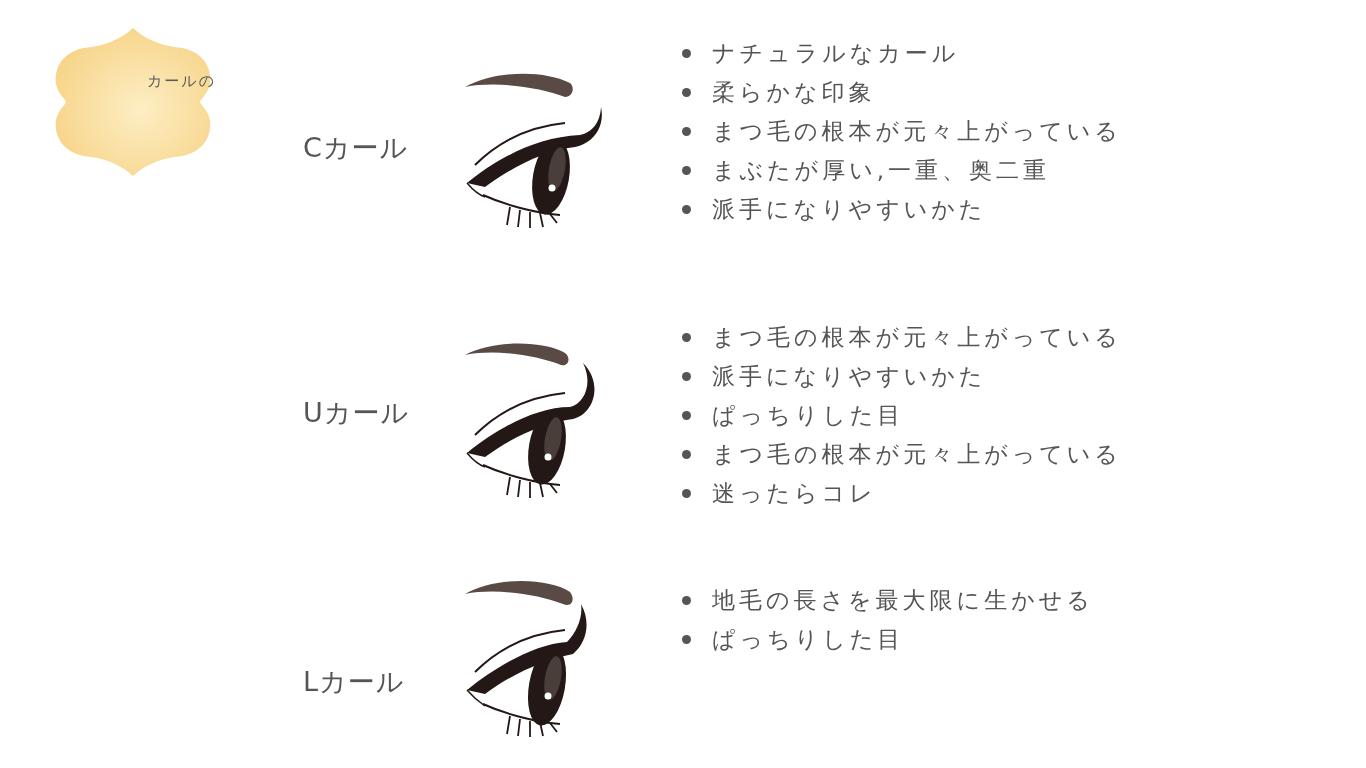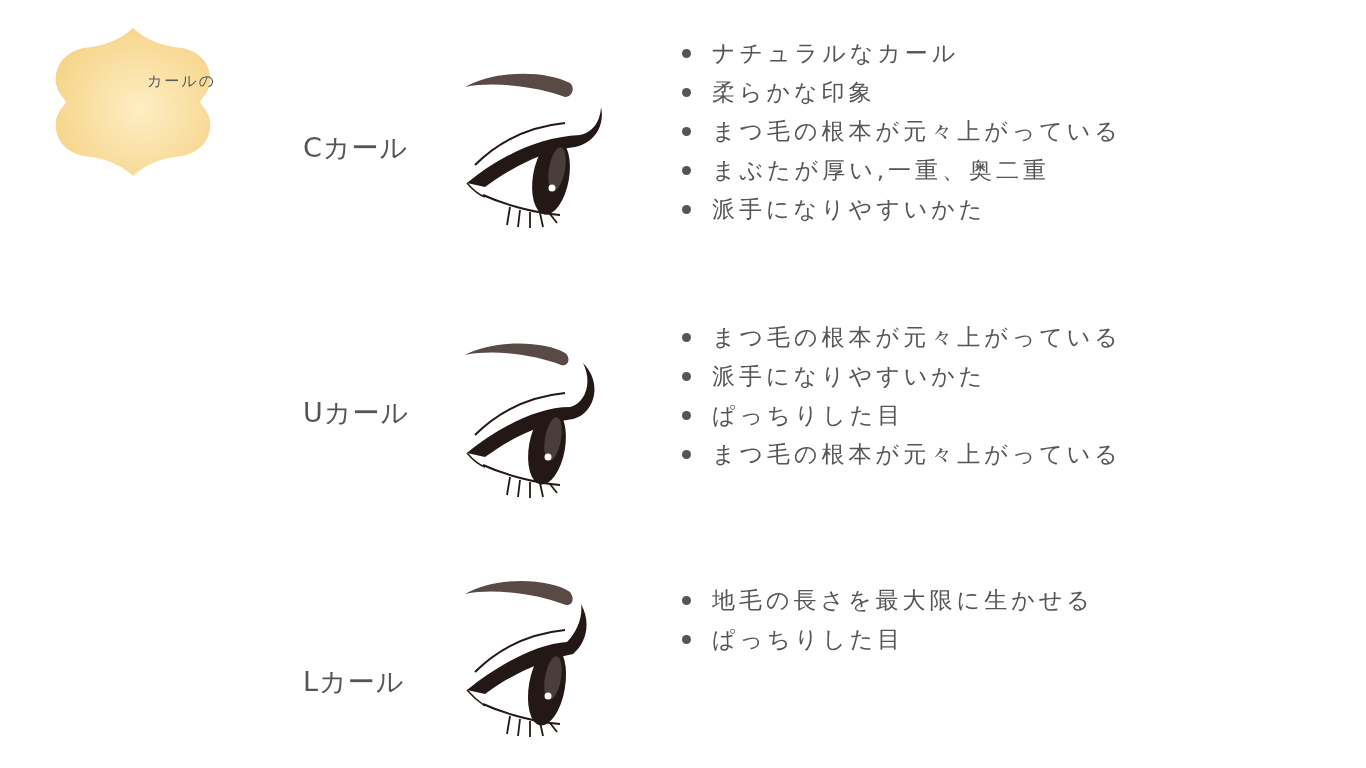--- a/index.html
+++ b/index.html
@@ -134,20 +134,21 @@
       <circle cx="93" cy="122" r="3.5" fill="#ffffff"></circle>
       <path d="M28 130 C 50 140, 80 148, 105 150" stroke="#231815" stroke-width="2" fill="none"></path>
       <path d="M55 142 L 52 160 M 65 145 L 63 162 M 75 147 L 75 163 M 85 148 L 88 162 M 95 149 L 102 158" stroke="#231815" stroke-width="1.8" fill="none"></path>
       <path d="M12 118 C 18 125, 24 130, 30 132" stroke="#231815" stroke-width="1.5" fill="none"></path>
     </svg>
     <ul class="bullets" style="top:318px;">
       <li><span class="dot"></span><span>まつ毛の根本が元々上がっている</span></li>
       <li><span class="dot"></span><span>派手になりやすいかた</span></li>
       <li><span class="dot"></span><span>ぱっちりした目</span></li>
       <li><span class="dot"></span><span>まつ毛の根本が元々上がっている</span></li>
+      <li><span class="dot"></span><span>迷ったらコレ</span></li>
     </ul>
   </div>
 
   <div class="section" style="top:0;">
     <div class="curl-label" style="top:664px;">Lカール</div>
     <svg class="eye" style="top:572px;" viewBox="0 0 160 170">
       <path d="M10 22 C 40 4, 95 6, 115 20 C 120 26, 118 36, 108 32 C 82 22, 40 16, 10 22 Z" fill="#5a4a45"></path>
       <path d="M20 100 C 40 80, 70 62, 110 58" stroke="#231815" stroke-width="2" fill="none"></path>
       <path d="M12 118 C 40 95, 80 72, 112 70 C 122 60, 128 45, 126 32 C 136 50, 132 70, 118 82 C 90 88, 60 100, 30 122" fill="#231815"></path>
       <ellipse cx="92" cy="114" rx="18" ry="40" fill="#231815" transform="rotate(10 92 114)"></ellipse>

